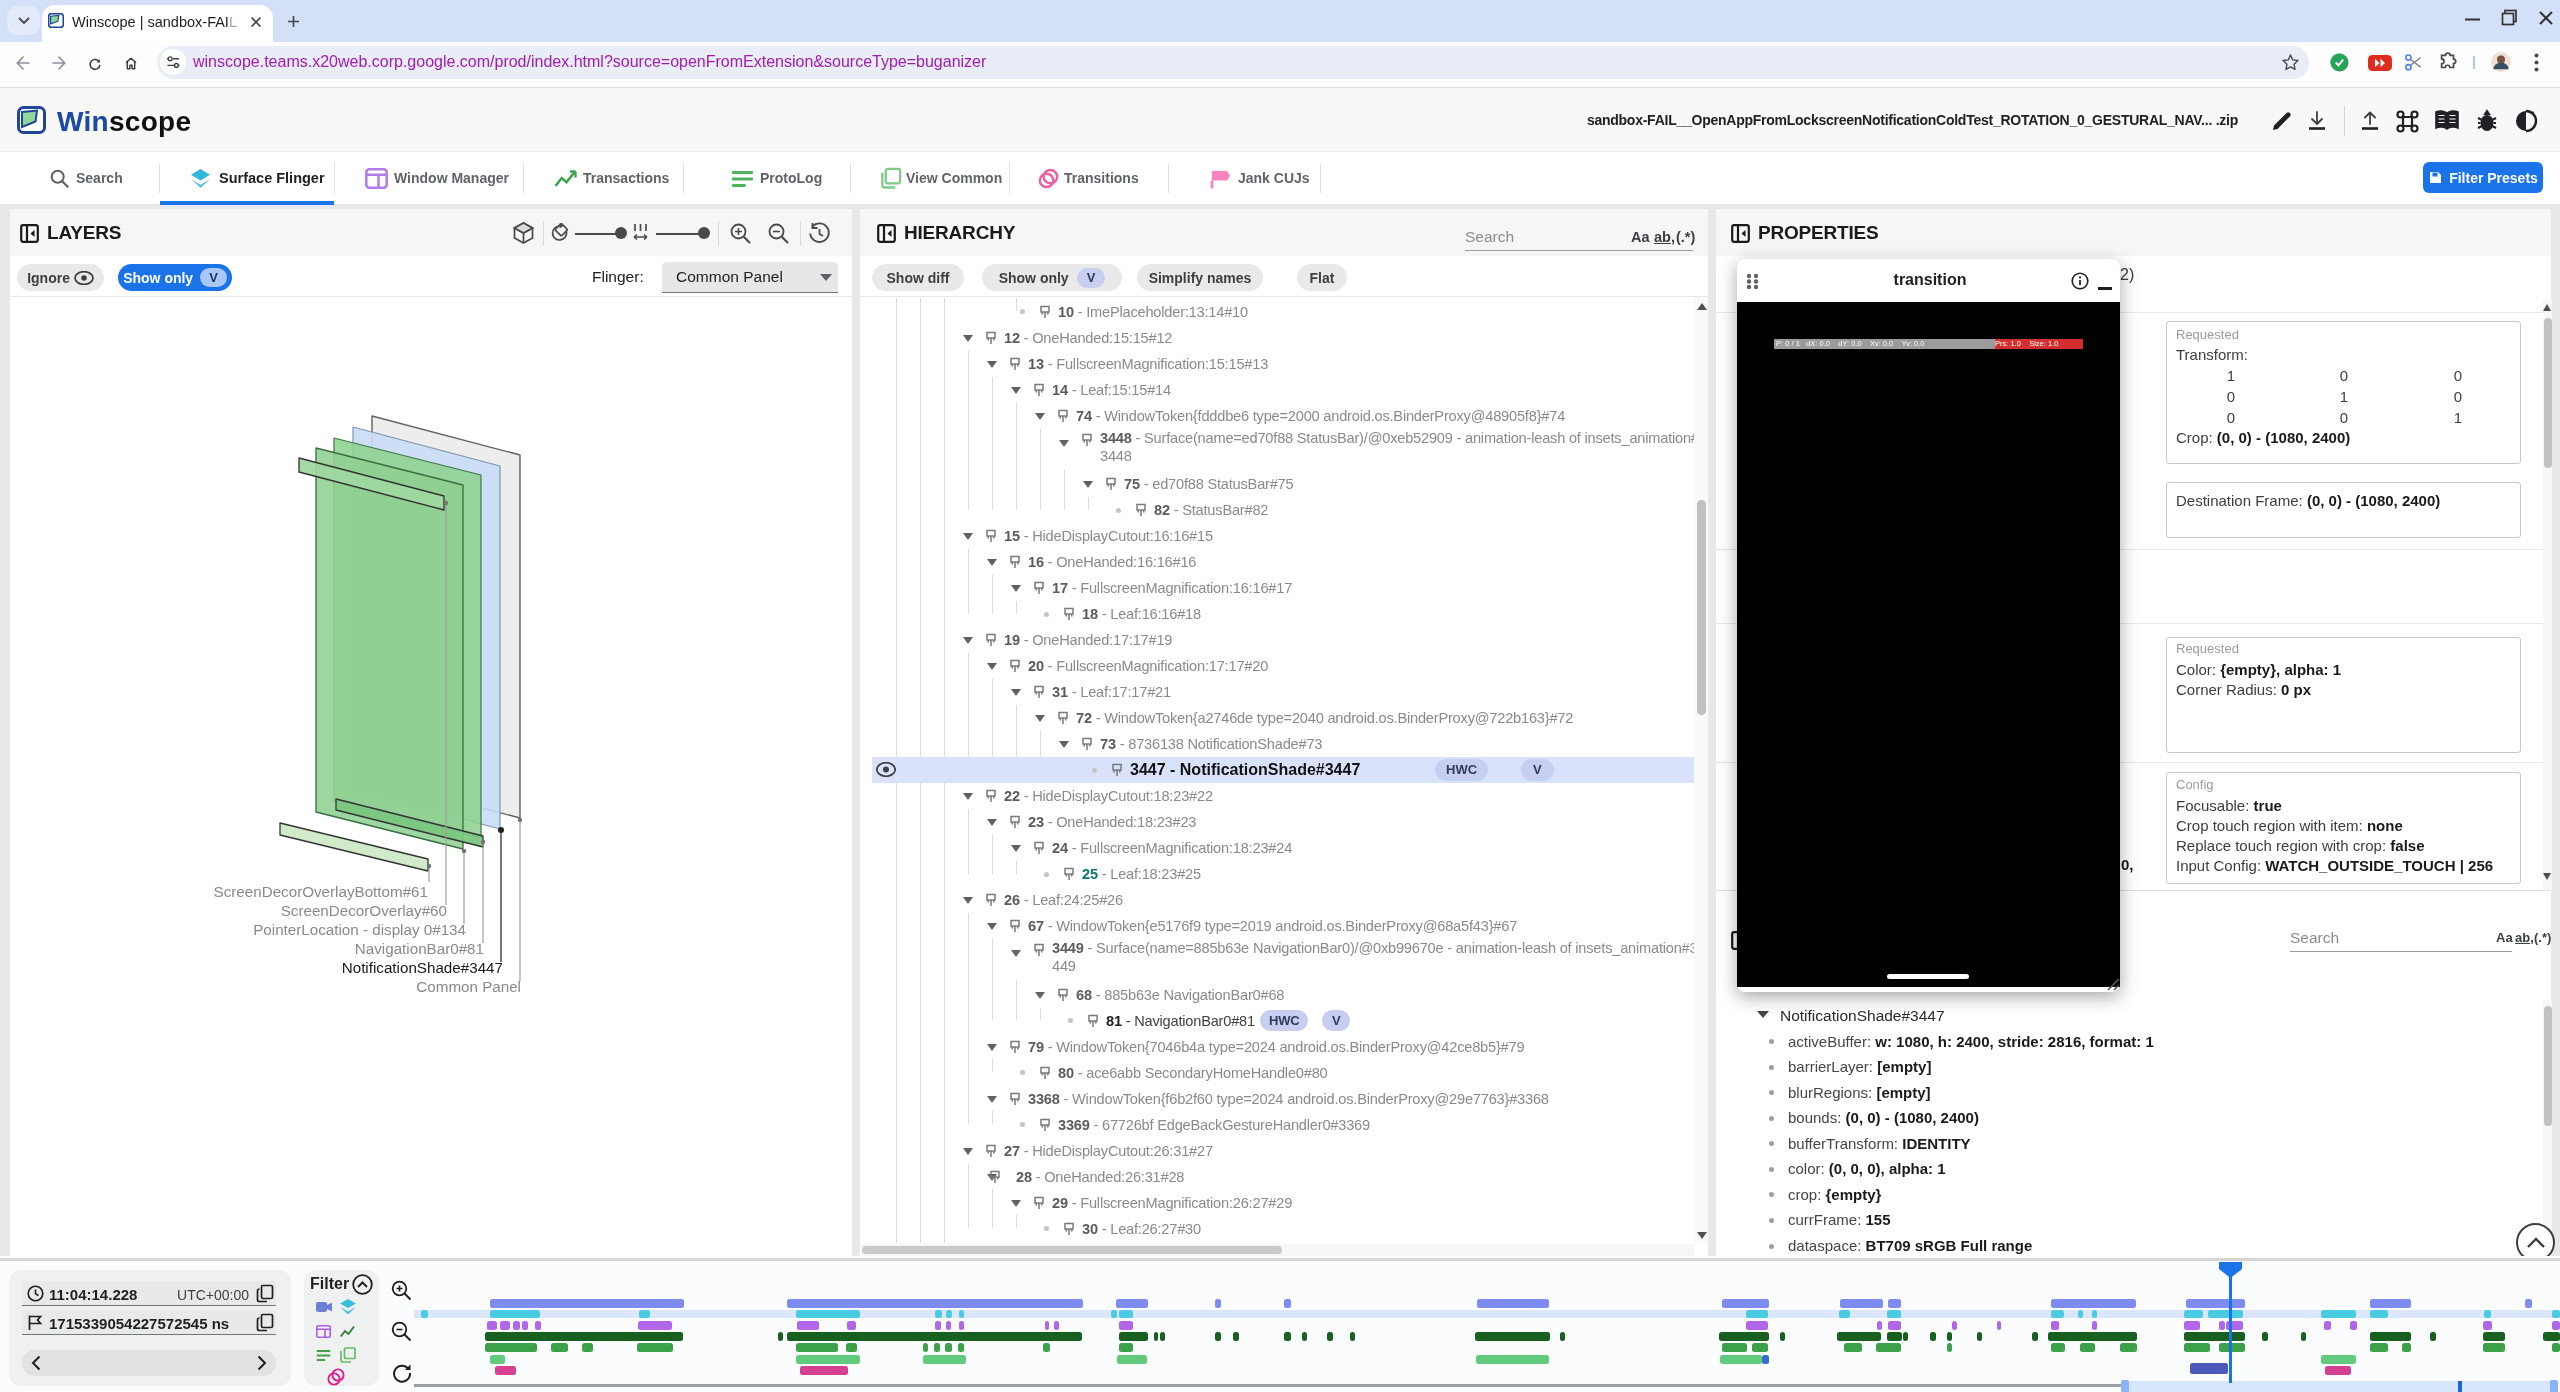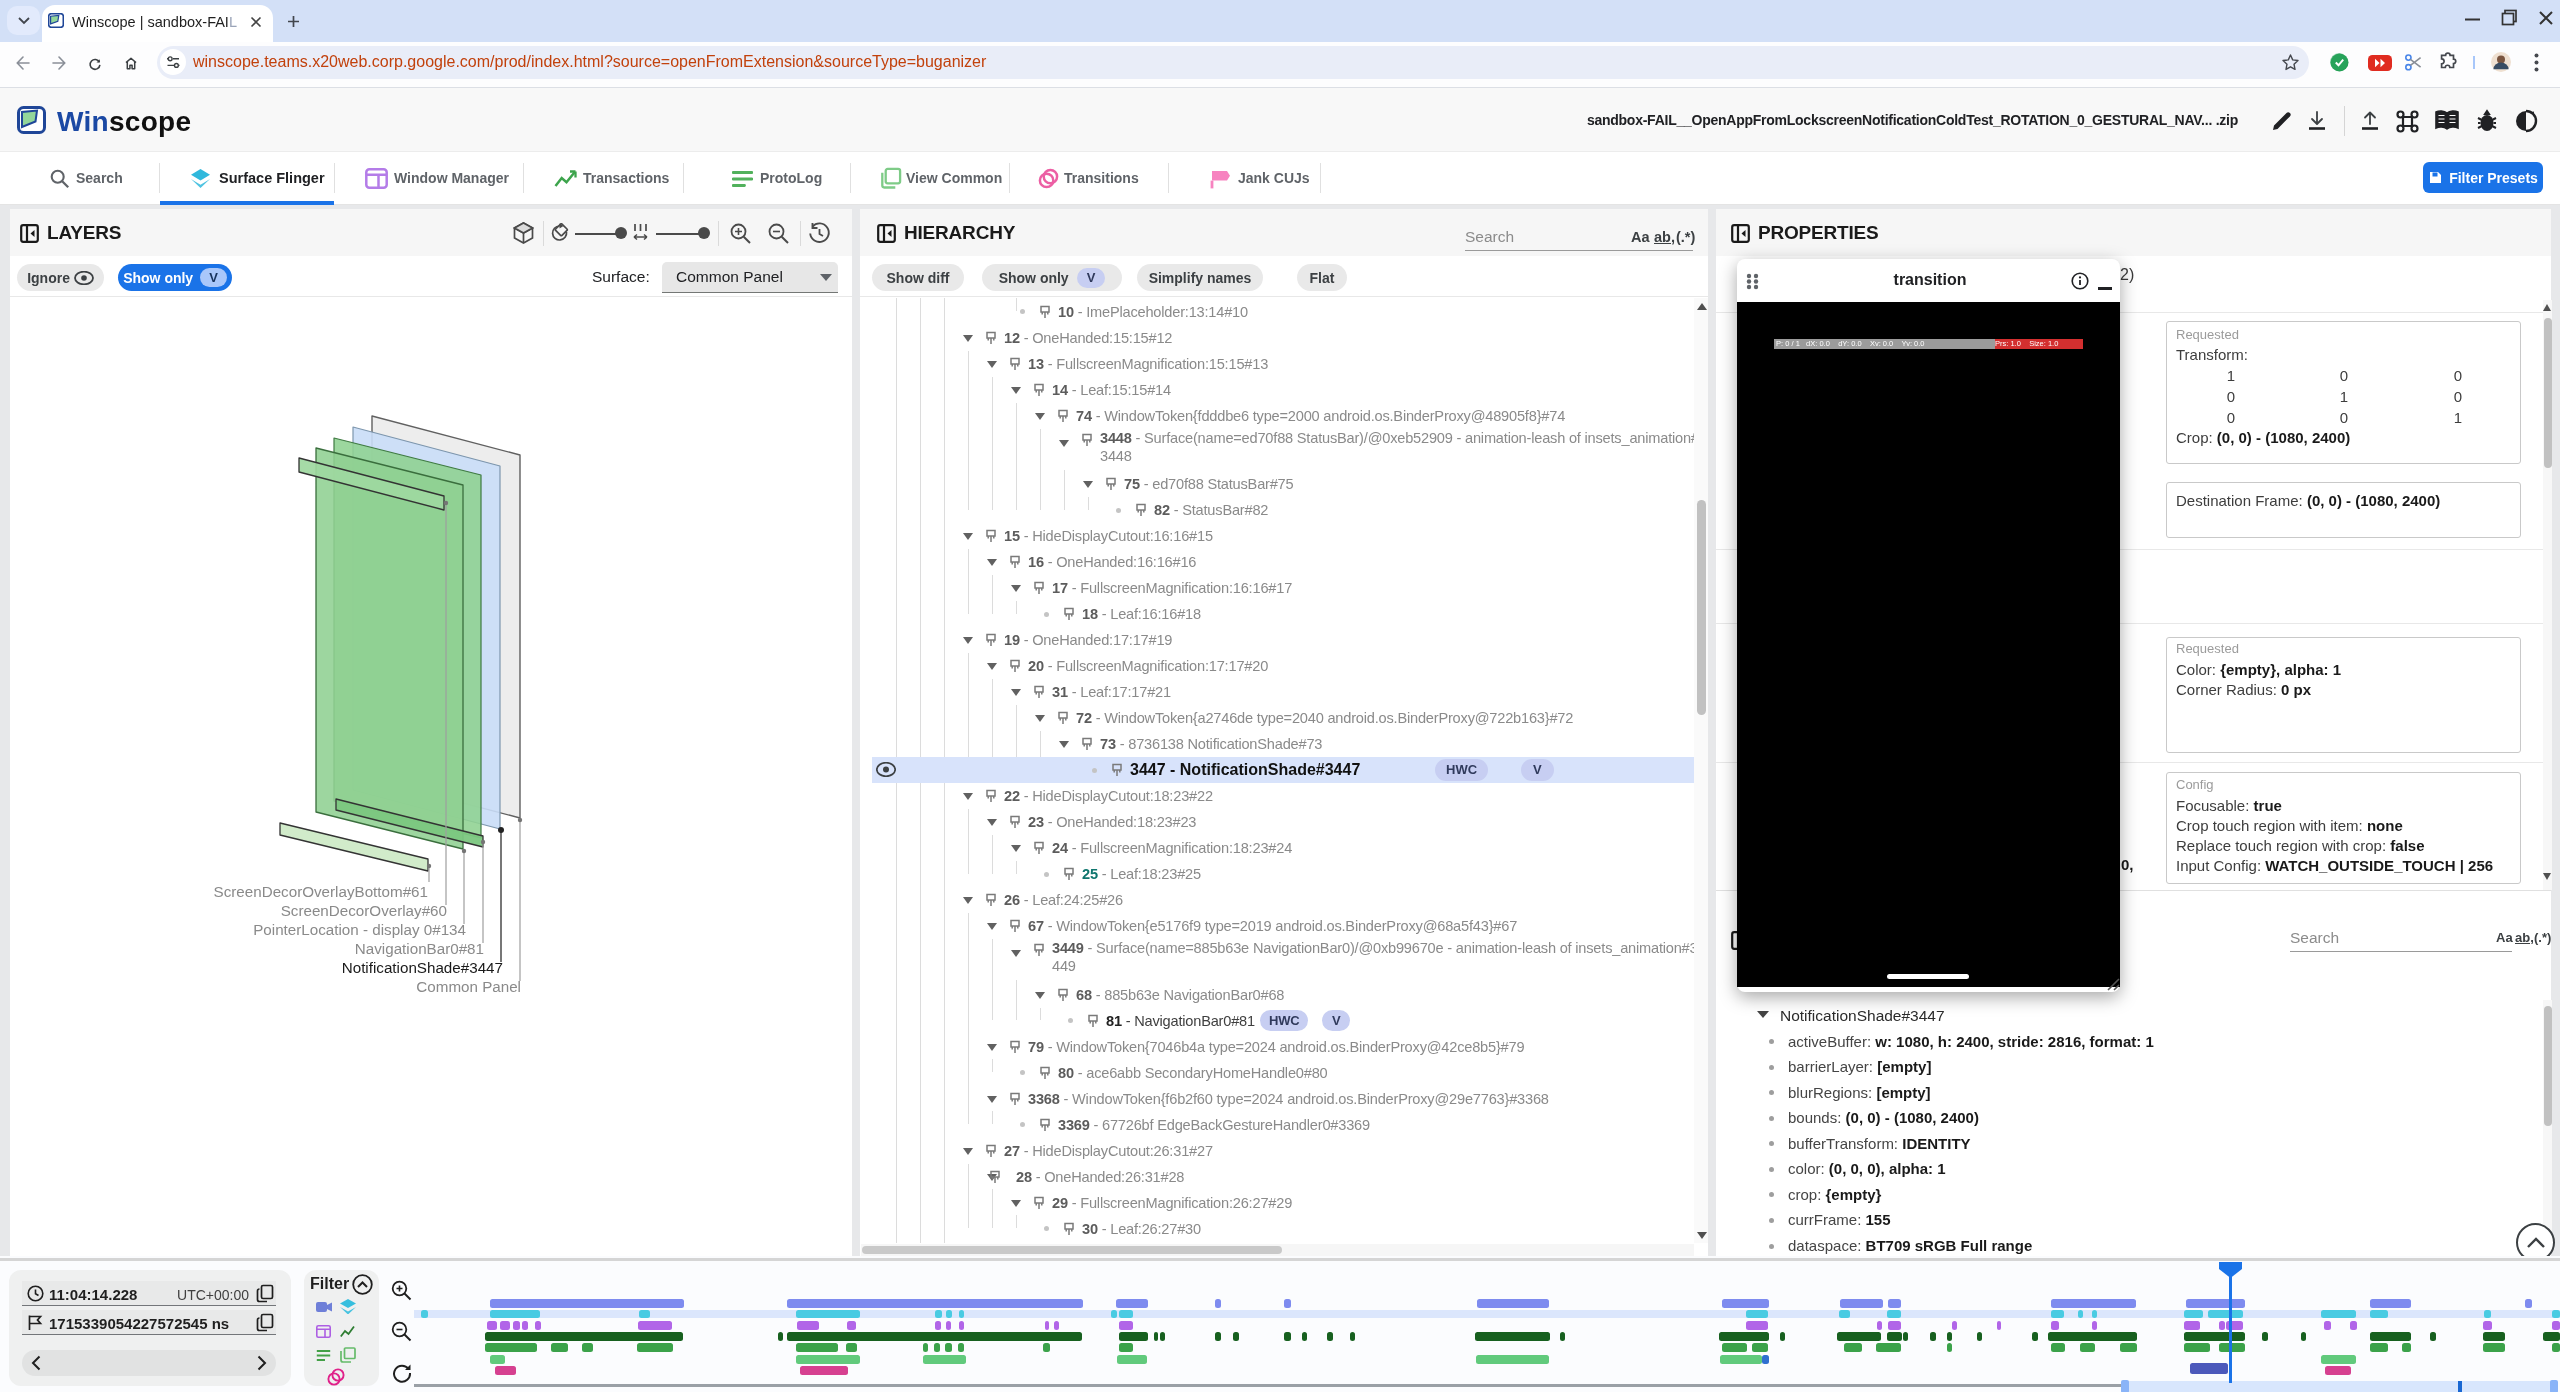--- a/index.html
+++ b/index.html
@@ -86,21 +86,21 @@
 <div class="abs" style="left:157px;top:45.5px;width:2152px;height:33.5px;border-radius:17px;background:#e9edf8"></div>
 <div class="abs" style="left:160px;top:49px;width:26px;height:26px;border-radius:50%;background:#fff"></div>
 <div class="abs" style="left:166px;top:55px">
     <svg width="15" height="15">
       <circle cx="4.2" cy="3.8" r="1.9" stroke="#3c4043" stroke-width="1.4" fill="none"></circle>
       <path d="M7 3.8 H13 M1 3.8 H2" stroke="#3c4043" stroke-width="1.4"></path>
       <circle cx="10.4" cy="10.4" r="1.9" stroke="#3c4043" stroke-width="1.4" fill="none"></circle>
       <path d="M1.5 10.4 H8 M13 10.4 H13.5" stroke="#3c4043" stroke-width="1.4"></path>
     </svg>
   </div>
-<div class="abs" style="left:193px;top:53px;font-size:16px;color:#c2410c">winscope.teams.x20web.corp.google.com/prod/index.html?source=openFromExtension&amp;sourceType=buganizer</div>
+<div class="abs" style="left:193px;top:53px;font-size:16px;color:#a21caf">winscope.teams.x20web.corp.google.com/prod/index.html?source=openFromExtension&amp;sourceType=buganizer</div>
 <div class="abs" style="left:2282px;top:54px">
     <svg width="17" height="17">
       <path d="M8.5 1 L10.7 5.9 L16 6.5 L12 10.2 L13 15.4 L8.5 12.8 L4 15.4 L5 10.2 L1 6.5 L6.3 5.9 Z" fill="none" stroke="#45484e" stroke-width="1.4" stroke-linejoin="round"></path>
     </svg>
   </div>
 <div class="abs" style="left:2328px;top:51px">
     <svg width="23" height="23">
       <circle cx="11.5" cy="11.5" r="9" fill="#1e9e50"></circle>
       <circle cx="11" cy="11" r="9" fill="#34a865" opacity="0.45"></circle>
       <path d="M7.8 11.5 L10.5 14.3 L15.2 8.7" stroke="#fff" stroke-width="2" fill="none"></path>
@@ -352,21 +352,21 @@
       <path d="M11.5 7 V12 L15 14" fill="none" stroke="#4a4a4a" stroke-width="1.8"></path>
     </svg>
   </div>
 
 <div class="pill" style="left:17px;top:264px;width:87px;height:27px">Ignore&nbsp;
 <svg width="20" height="14">
       <ellipse cx="10" cy="7" rx="9" ry="6.3" fill="none" stroke="#3c4043" stroke-width="1.8"></ellipse>
       <circle cx="10" cy="7" r="2.8" fill="#3c4043"></circle>
     </svg></div>
 <div class="pill" style="left:118px;top:264px;width:114px;height:27px;background:#1a73e8;color:#fff">Show only<span class="chip" style="background:#a9c7fa;color:#17335c;height:19px;line-height:19px;margin-left:7px;padding:0 9px">V</span></div>
-<div class="abs" style="left:592px;top:268px;font-size:15.5px;color:#202124">Surface:</div>
+<div class="abs" style="left:592px;top:268px;font-size:15.5px;color:#202124">Flinger:</div>
 <div class="abs" style="left:662px;top:262px;width:176px;height:31px;background:#e7e7e7;border-radius:5px 5px 0 0;border-bottom:1.5px solid #747775"></div>
 <div class="abs" style="left:676px;top:268px;font-size:15.5px;color:#202124">Common Panel</div>
 <div class="abs" style="left:820px;top:274px;width:0;height:0;border-left:6px solid transparent;border-right:6px solid transparent;border-top:7px solid #5f6368"></div>
 <div class="abs" style="left:10px;top:296px;width:842px;height:1px;background:#e8e8e8"></div>
 
 <svg class="abs" style="left:10px;top:297px" width="842" height="959" viewBox="10 297 842 959">
 <g stroke-linejoin="round">
 <polygon points="372,416 520,455 520,818 372,779" fill="#ececec" fill-opacity="0.95" stroke="#606060" stroke-width="1.4"></polygon>
 <polygon points="353,427 500,466 500,829 353,790" fill="#c9ddf7" fill-opacity="0.9" stroke="#7d96ad" stroke-width="1.2"></polygon>
 <polygon points="334,438 481,475 481,838 334,801" fill="#8ed191" fill-opacity="0.88" stroke="#3f7a42" stroke-width="1.2"></polygon>

